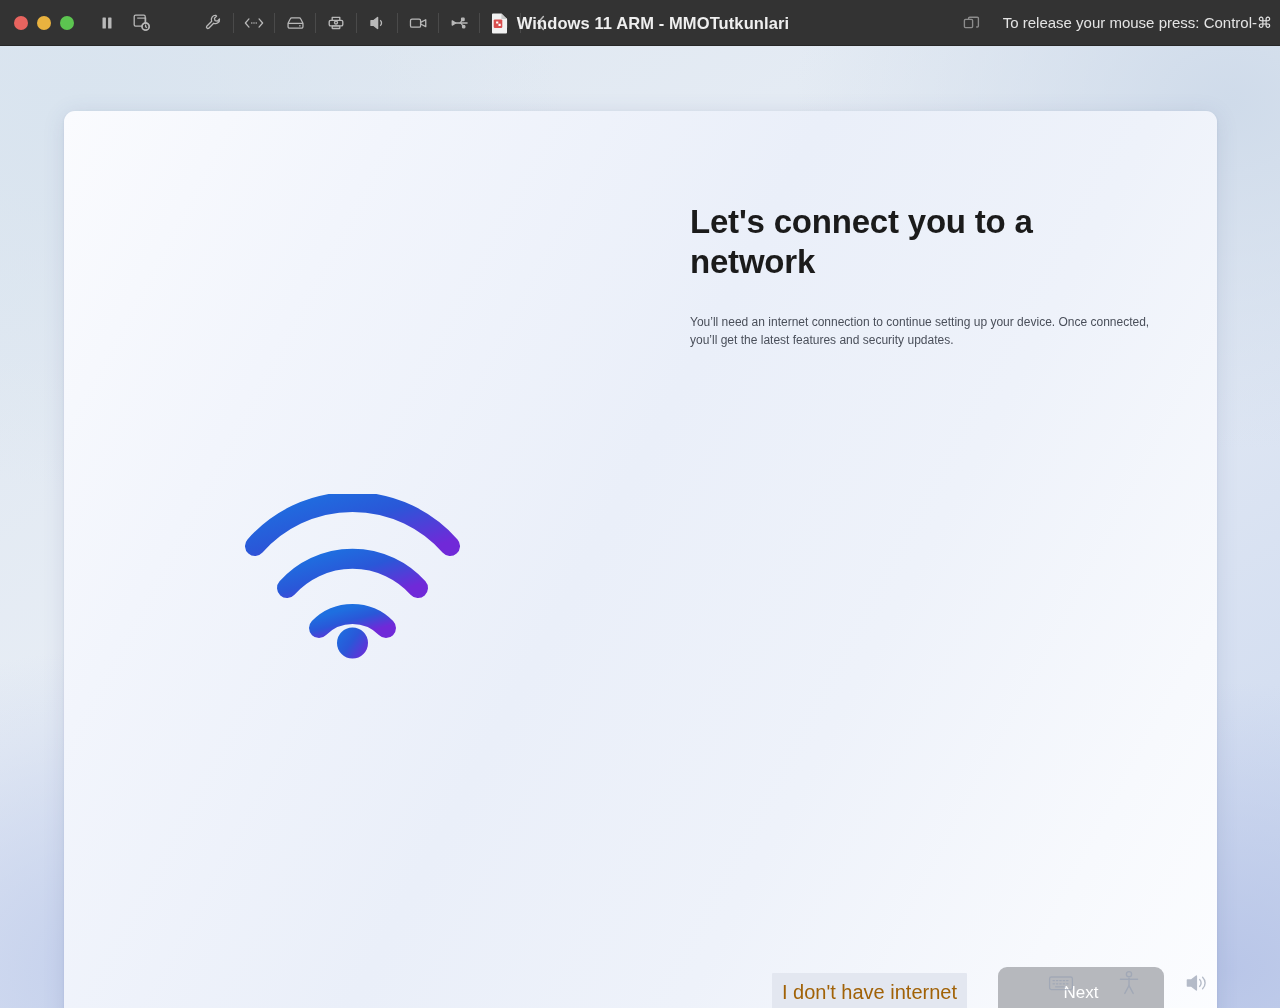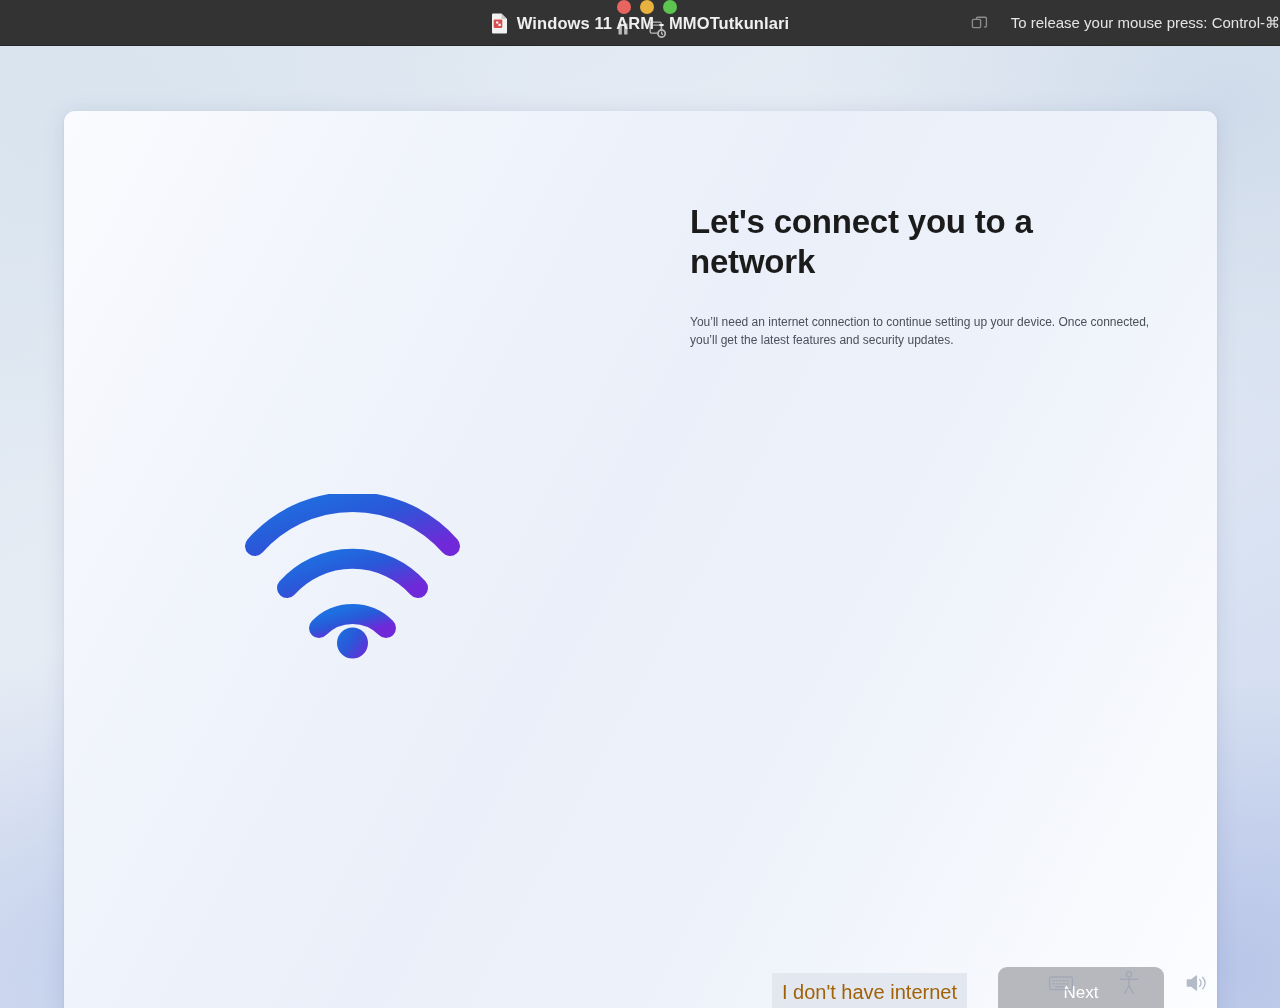--- a/index.html
+++ b/index.html
@@ -8,21 +8,20 @@
     font-family:"Liberation Sans", sans-serif;
     background:#1c1c1c;
   }
 
   
   .titlebar{
     position:absolute; top:0; left:0; width:1280px; height:46px;
     background:#333333;
     display:flex; align-items:center;
     border-bottom:1px solid #272727;
-    flex-direction:column;
   }
   .traffic{ display:flex; align-items:center; gap:9px; padding-left:14px; }
   .light{ width:14px; height:14px; border-radius:50%; display:block; }
   .light.red{ background:#e8645f; }
   .light.yellow{ background:#e9b23f; }
   .light.green{ background:#5cc550; }
 
   .tb-group{ display:flex; align-items:center; }
   .tb-icon{
     width:34px; height:30px; display:flex; align-items:center; justify-content:center;
@@ -39,21 +38,21 @@
     display:flex; align-items:center; justify-content:center;
     gap:9px; pointer-events:none;
   }
   .win-title-text{
     color:#efefef; font-size:16.5px; font-weight:bold; letter-spacing:0.1px;
   }
   .doc-icon{ width:17px; height:21px; position:relative; }
 
   .tb-right{
     position:absolute; right:0; top:0; height:46px;
-    display:flex; align-items:center; gap:14px; 
+    display:flex; align-items:center; gap:14px; padding-right:8px;
   }
   .release-text{ color:#e4e4e4; font-size:15px; }
 
   
   .desktop{
     position:absolute; top:46px; left:0; width:1280px; height:962px;
     background:
       radial-gradient(ellipse 700px 520px at 10% 96%, #c3cfec 0%, rgba(195,207,236,0) 62%),
       radial-gradient(ellipse 620px 480px at 96% 96%, #b9c6e8 0%, rgba(185,198,232,0) 60%),
       radial-gradient(ellipse 760px 600px at 6% 6%, #d9e4ef 0%, rgba(217,228,239,0) 64%),

